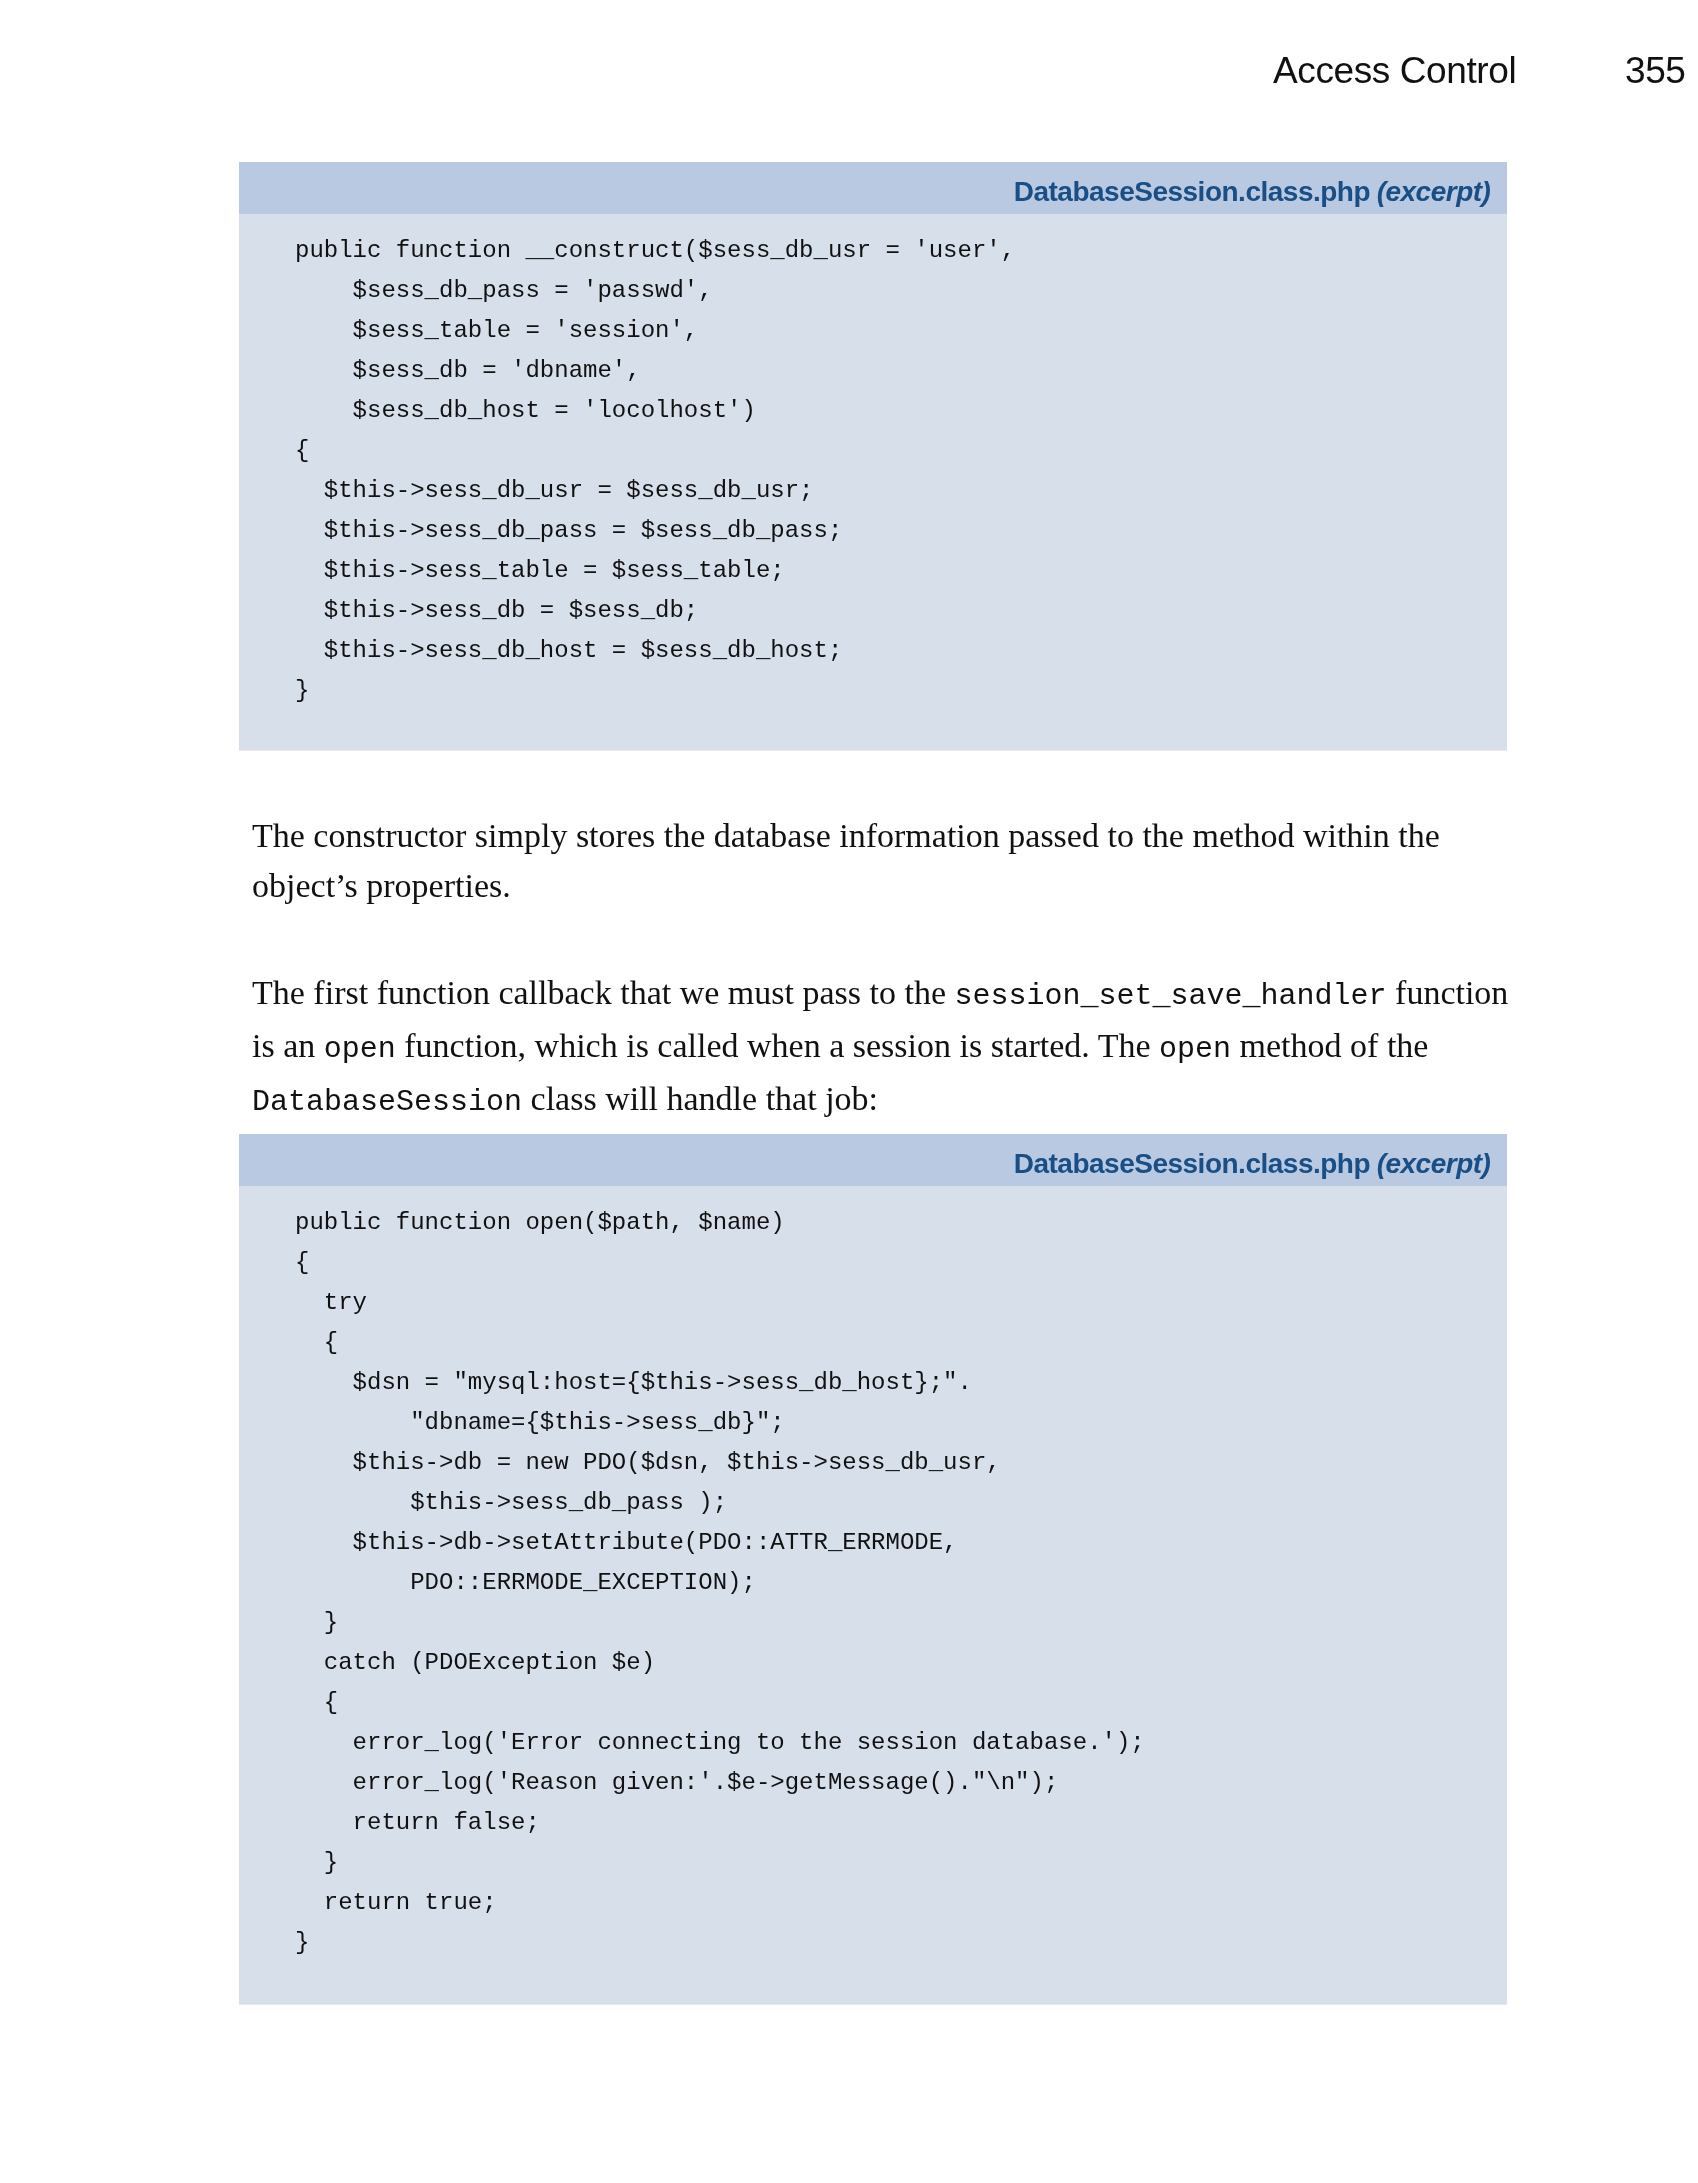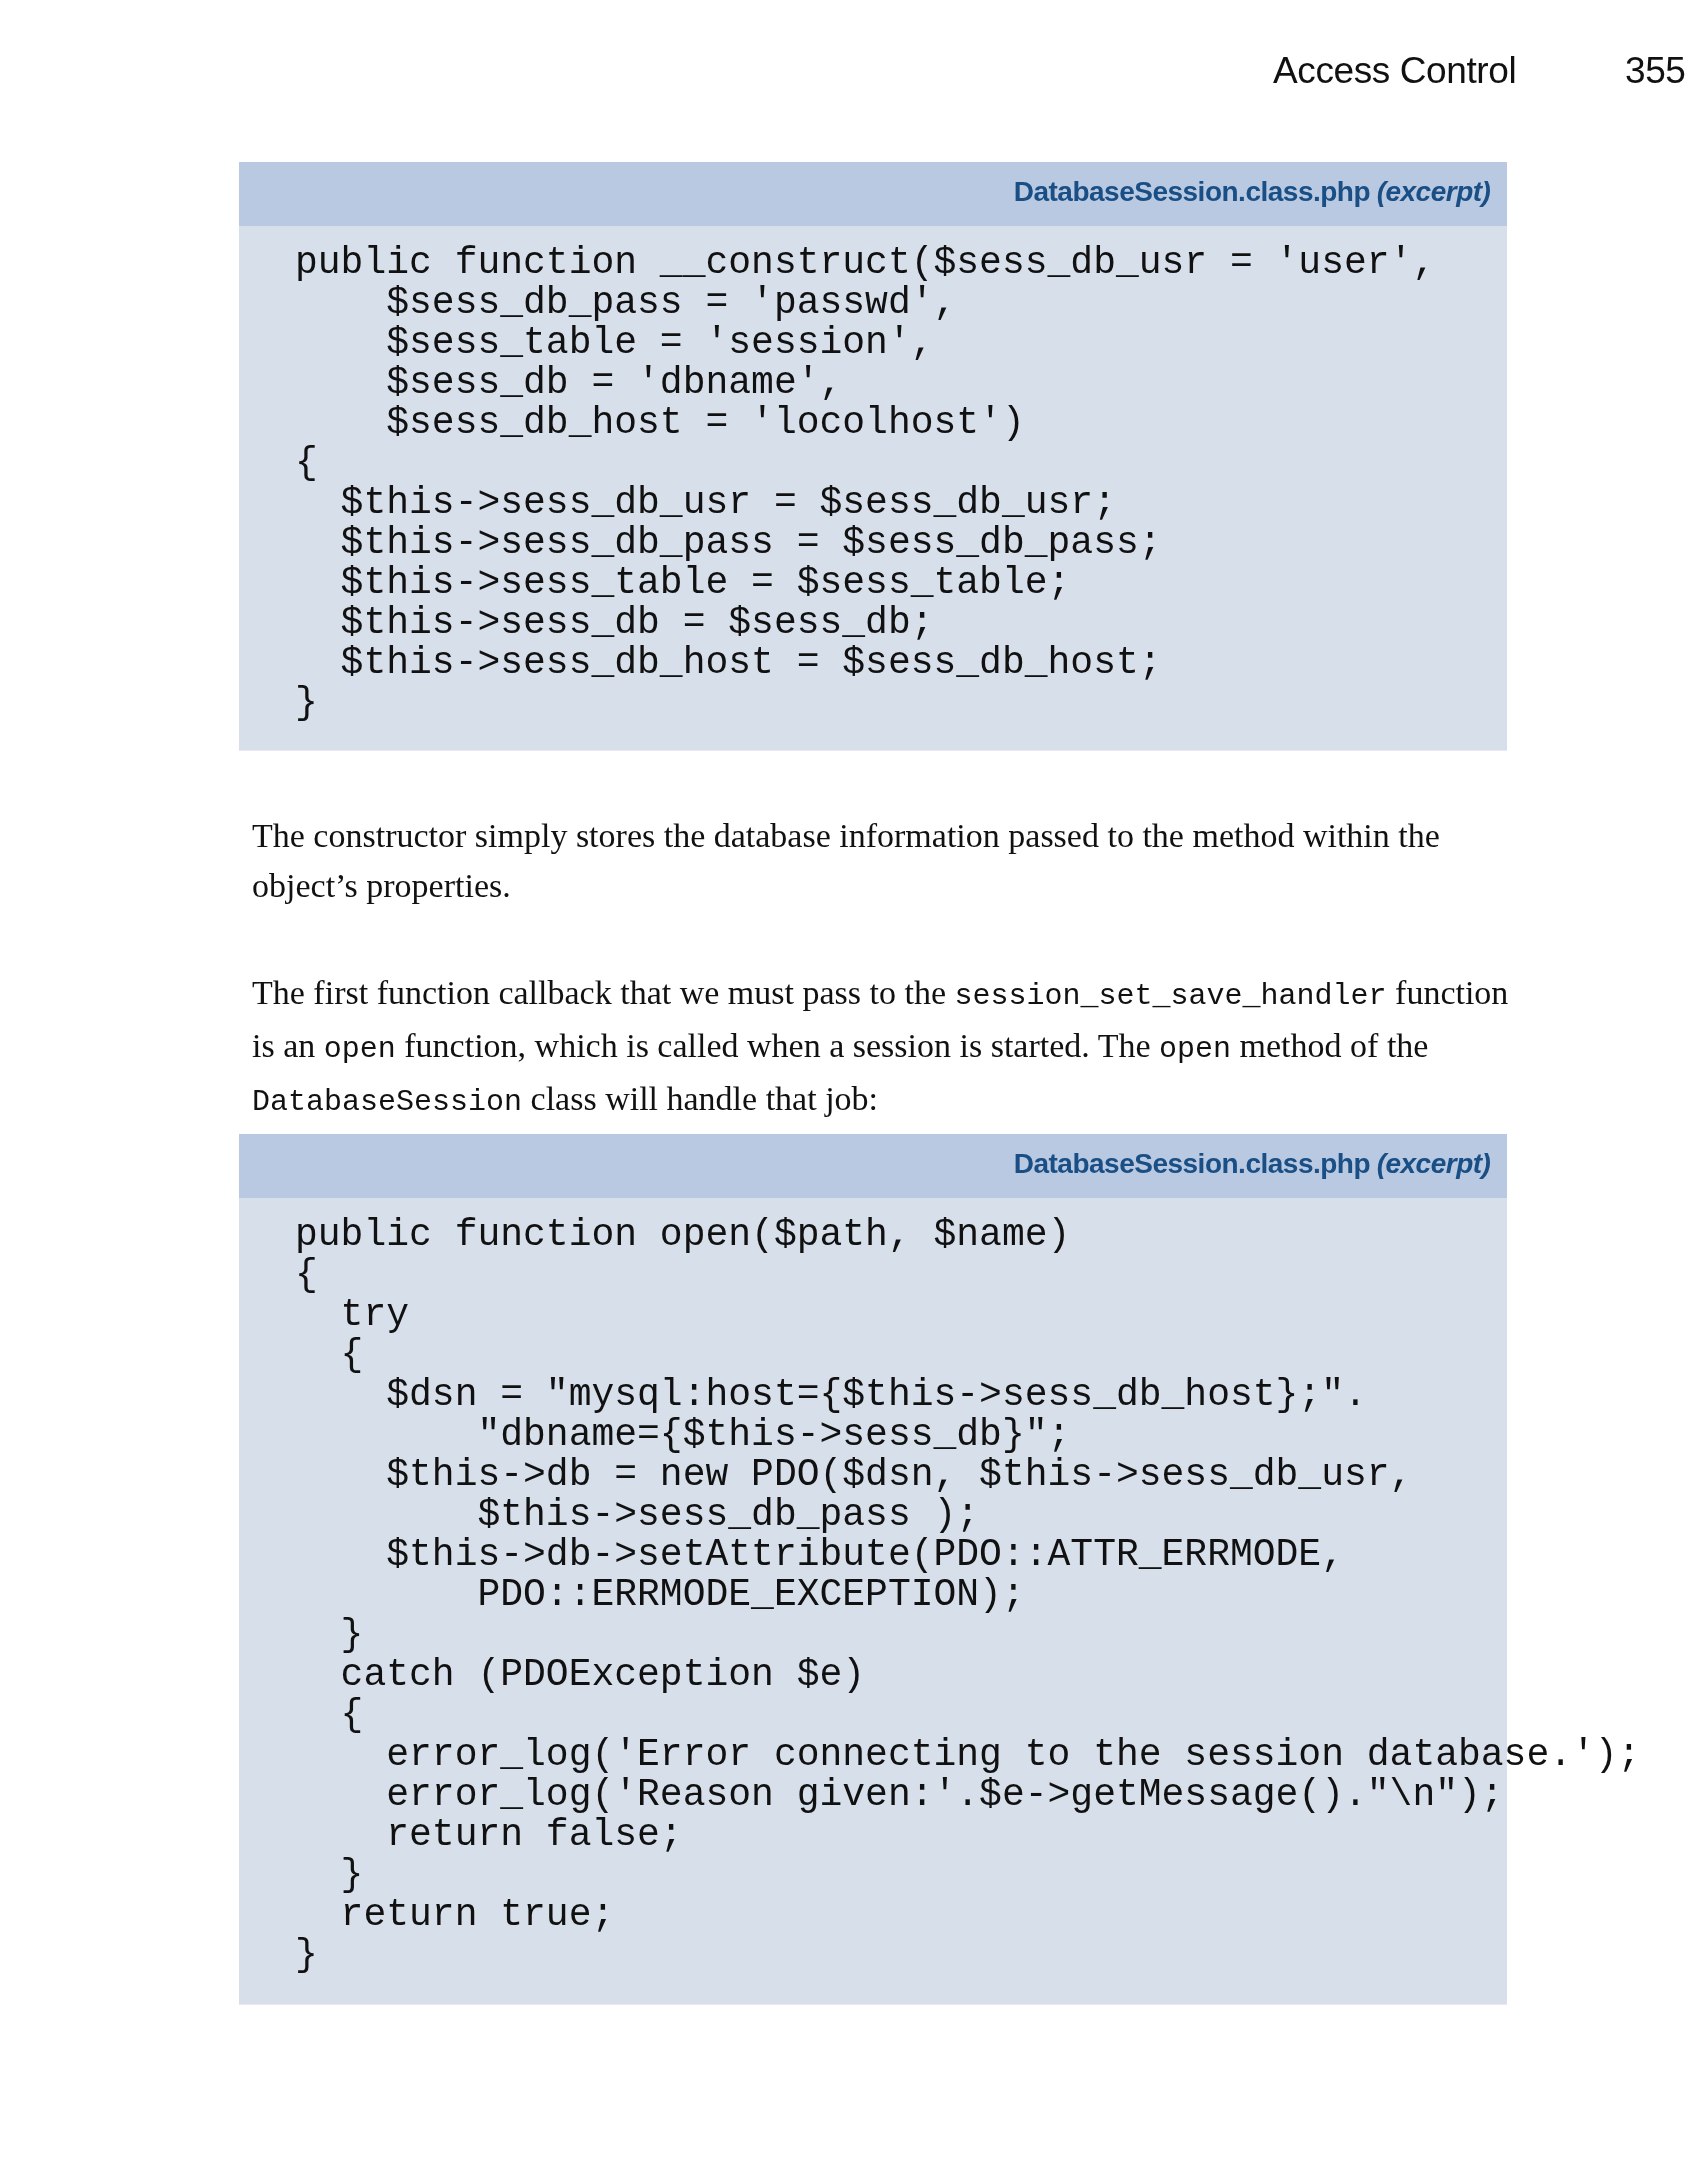--- a/index.html
+++ b/index.html
@@ -14,33 +14,33 @@
   }
   .running-head .section { position: absolute; left: 1273px; top: 6.6px; white-space: nowrap; }
   .running-head .pageno { position: absolute; left: 1625px; top: 6.6px; white-space: nowrap; }
 
   .code-box {
     position: absolute; left: 239px; width: 1268px;
     background: #d7dfeb;
     box-shadow: 0 0.8px 0 #e7e3ee;
   }
   .code-box .cap {
-    height: 64px; background: #b9c9e1; position: relative; padding-left: 31px;
+    height: 52px; background: #b9c9e1; position: relative; padding-left: 31px;
   }
   .code-box .cap .title {
     position: absolute; right: 16.6px; top: 14px;
     font-family: "Liberation Sans", "DejaVu Sans", sans-serif;
     font-size: 28px; font-weight: bold; color: #1a4f86; letter-spacing: -0.5px;
     white-space: nowrap;
   }
   .code-box .cap .title .note { font-style: italic; margin-left: 6.6px; }
   .code-box pre {
     margin: 0; padding: 16.6px 0 0 56px;
     font-family: "Liberation Mono", "DejaVu Sans Mono", monospace;
-    font-size: 38px; line-height: 40px; color: #111111;
+    font-size: 24px; line-height: 40px; color: #111111;
     white-space: pre;
   }
   .code-line { display: block; height: 40px; }
 
   .para {
     position: absolute; left: 252px; width: 1277px;
     font-family: "Liberation Serif", "DejaVu Serif", serif;
     font-size: 34px; line-height: 50px; color: #111111;
     margin: 0;
   }

